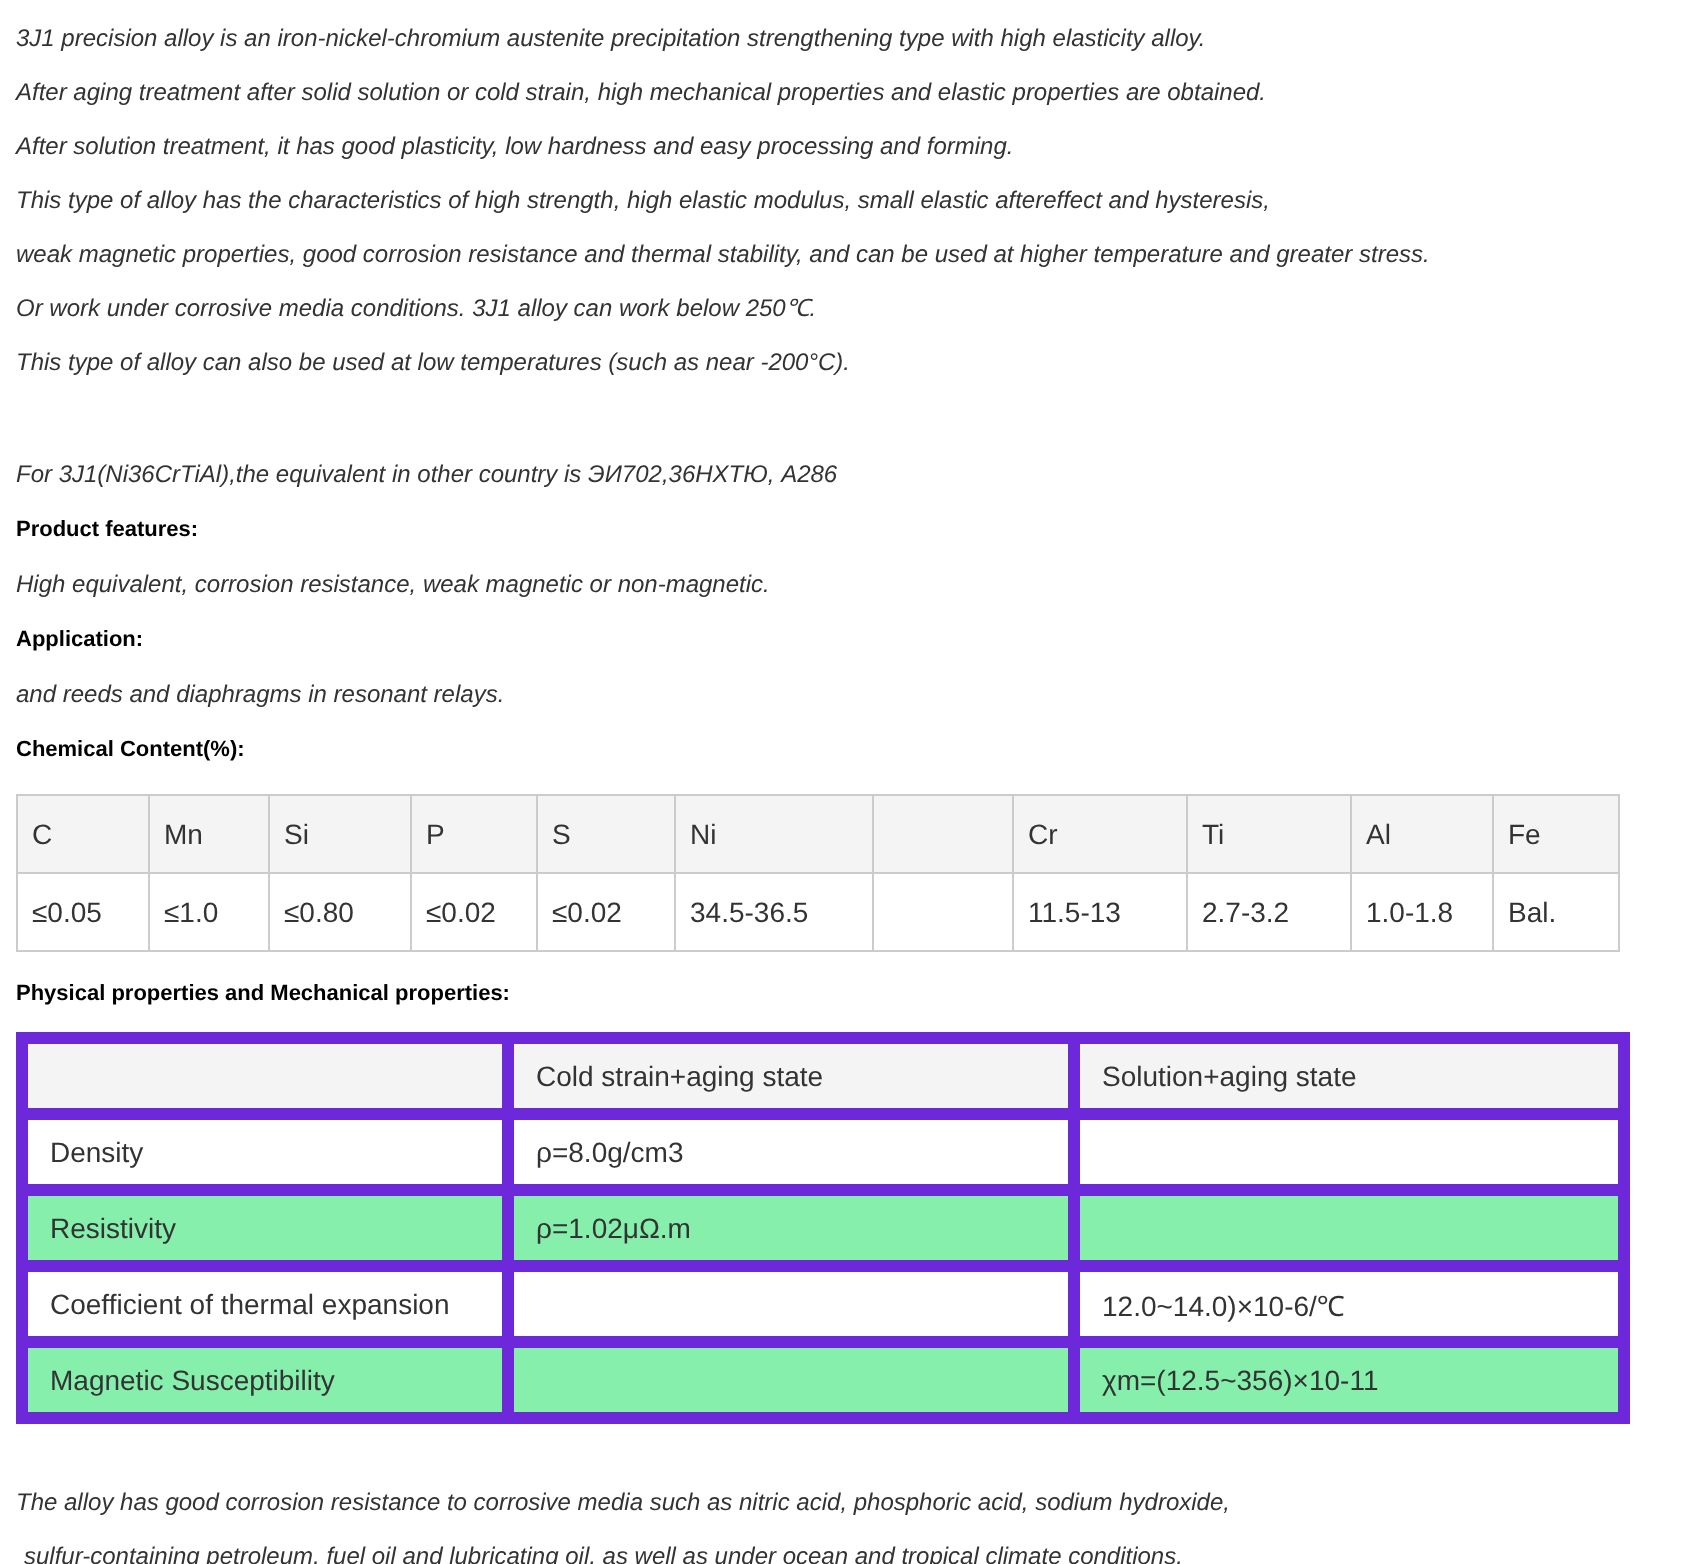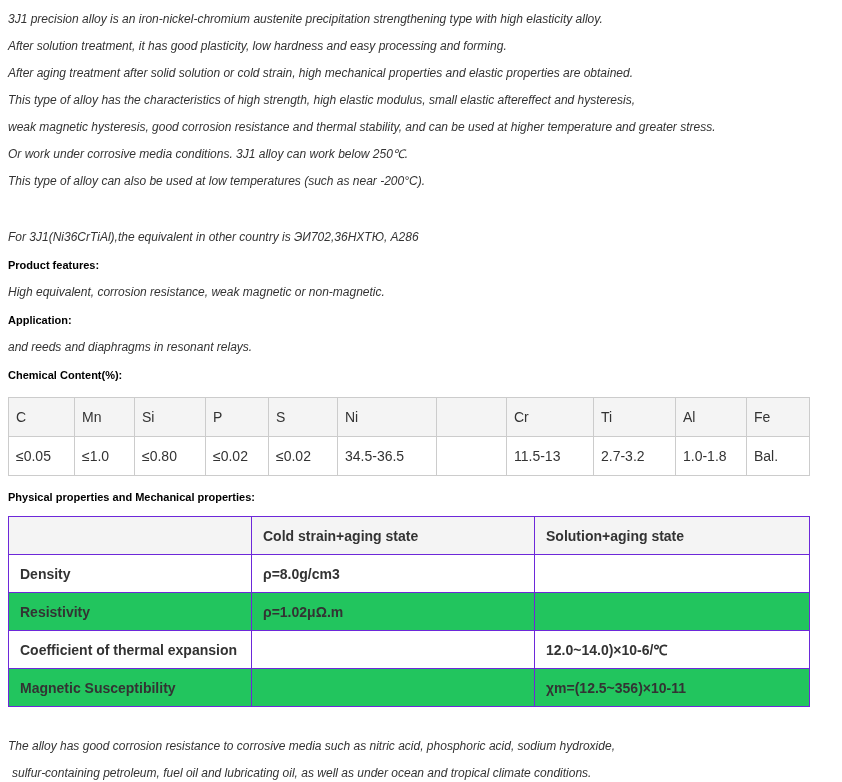--- a/index.html
+++ b/index.html
@@ -23,38 +23,38 @@
   .chem-table { width: 801px; margin-top: 8px; }
   .chem-table td {
     border: 1px solid #cccccc; height: 39px;
     padding: 0 2px 0 7px; font-size: 14px; vertical-align: middle;
     overflow: hidden; white-space: nowrap;
   }
   .head-row td { background: #f4f4f4; }
   .phys-heading { margin-top: 7px; margin-bottom: 5px; }
   .phys-table { width: 801px; }
   .phys-table td {
-    border: 1px solid #6d28d9; height: 38px;
+    border: 6px solid #6d28d9; height: 38px;
     padding: 0 2px 0 11px; font-size: 14px; vertical-align: middle;
-    overflow: hidden; white-space: nowrap; font-weight: bold;
+    overflow: hidden; white-space: nowrap;
   }
-  .phys-table tr.alt td { background: #22c55e; }
+  .phys-table tr.alt td { background: #86efac; }
   .footer-first { margin-top: 26px; }
   .footer-second { padding-left: 4px; }
 </style>
 </head>
 <body>
 
 <div class="page">
 
   <p class="line">3J1 precision alloy is an iron-nickel-chromium austenite precipitation strengthening type with high elasticity alloy.</p>
+  <p class="line">After aging treatment after solid solution or cold strain, high mechanical properties and elastic properties are obtained.</p>
   <p class="line">After solution treatment, it has good plasticity, low hardness and easy processing and forming.</p>
-  <p class="line">After aging treatment after solid solution or cold strain, high mechanical properties and elastic properties are obtained.</p>
   <p class="line">This type of alloy has the characteristics of high strength, high elastic modulus, small elastic aftereffect and hysteresis,</p>
-  <p class="line">weak magnetic hysteresis, good corrosion resistance and thermal stability, and can be used at higher temperature and greater stress.</p>
+  <p class="line">weak magnetic properties, good corrosion resistance and thermal stability, and can be used at higher temperature and greater stress.</p>
   <p class="line">Or work under corrosive media conditions. 3J1 alloy can work below 250℃.</p>
   <p class="line">This type of alloy can also be used at low temperatures (such as near -200°C).</p>
 
   <div class="gap"></div>
 
   <p class="line">For 3J1(Ni36CrTiAl),the equivalent in other country is ЭИ702,36НХТЮ, А286</p>
 
   <h3 class="heading">Product features:</h3>
   <p class="line">High equivalent, corrosion resistance, weak magnetic or non-magnetic.</p>
 

